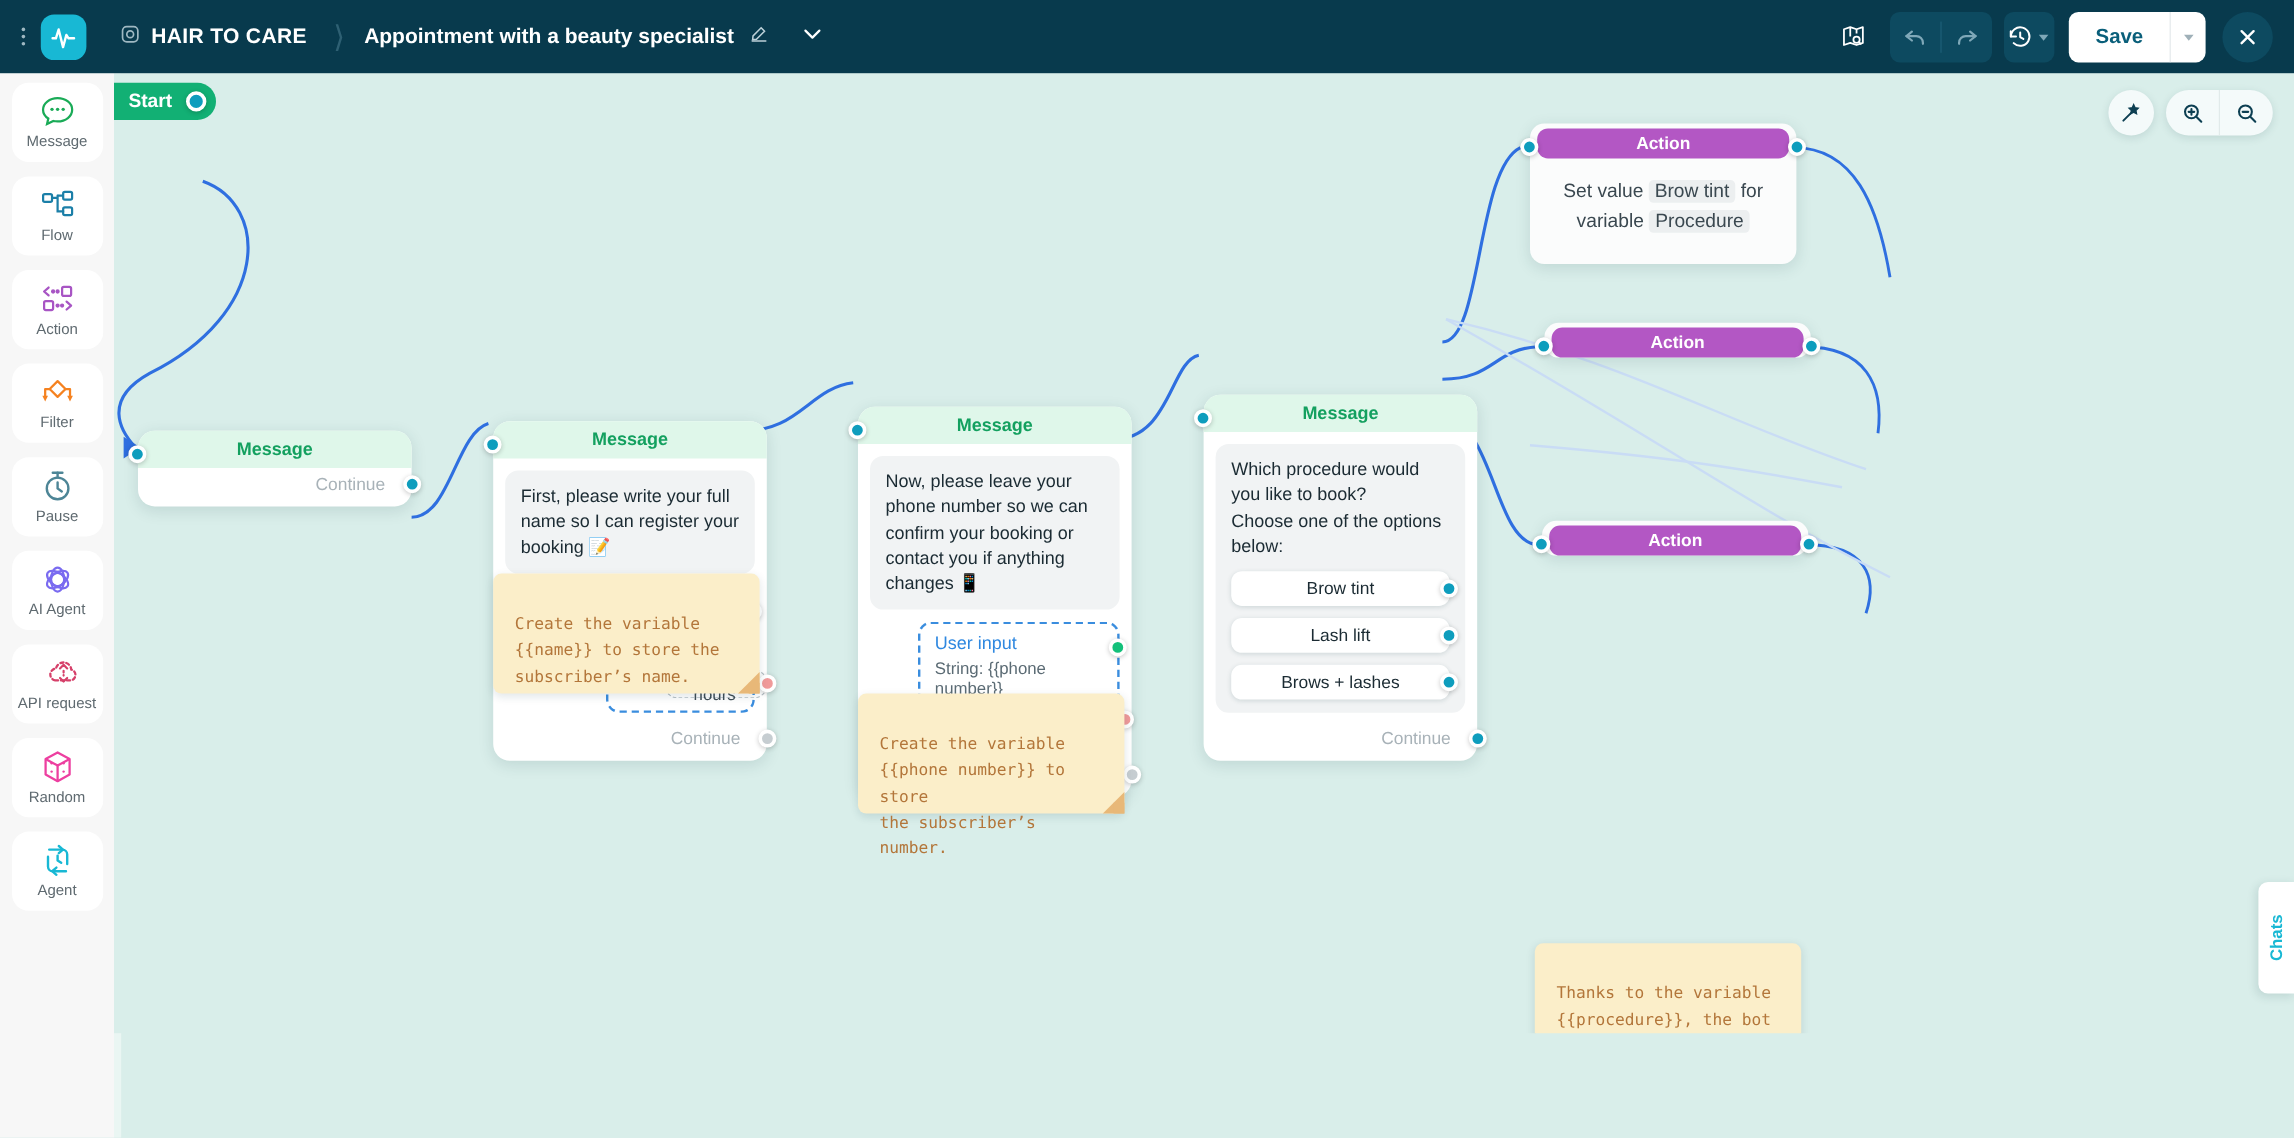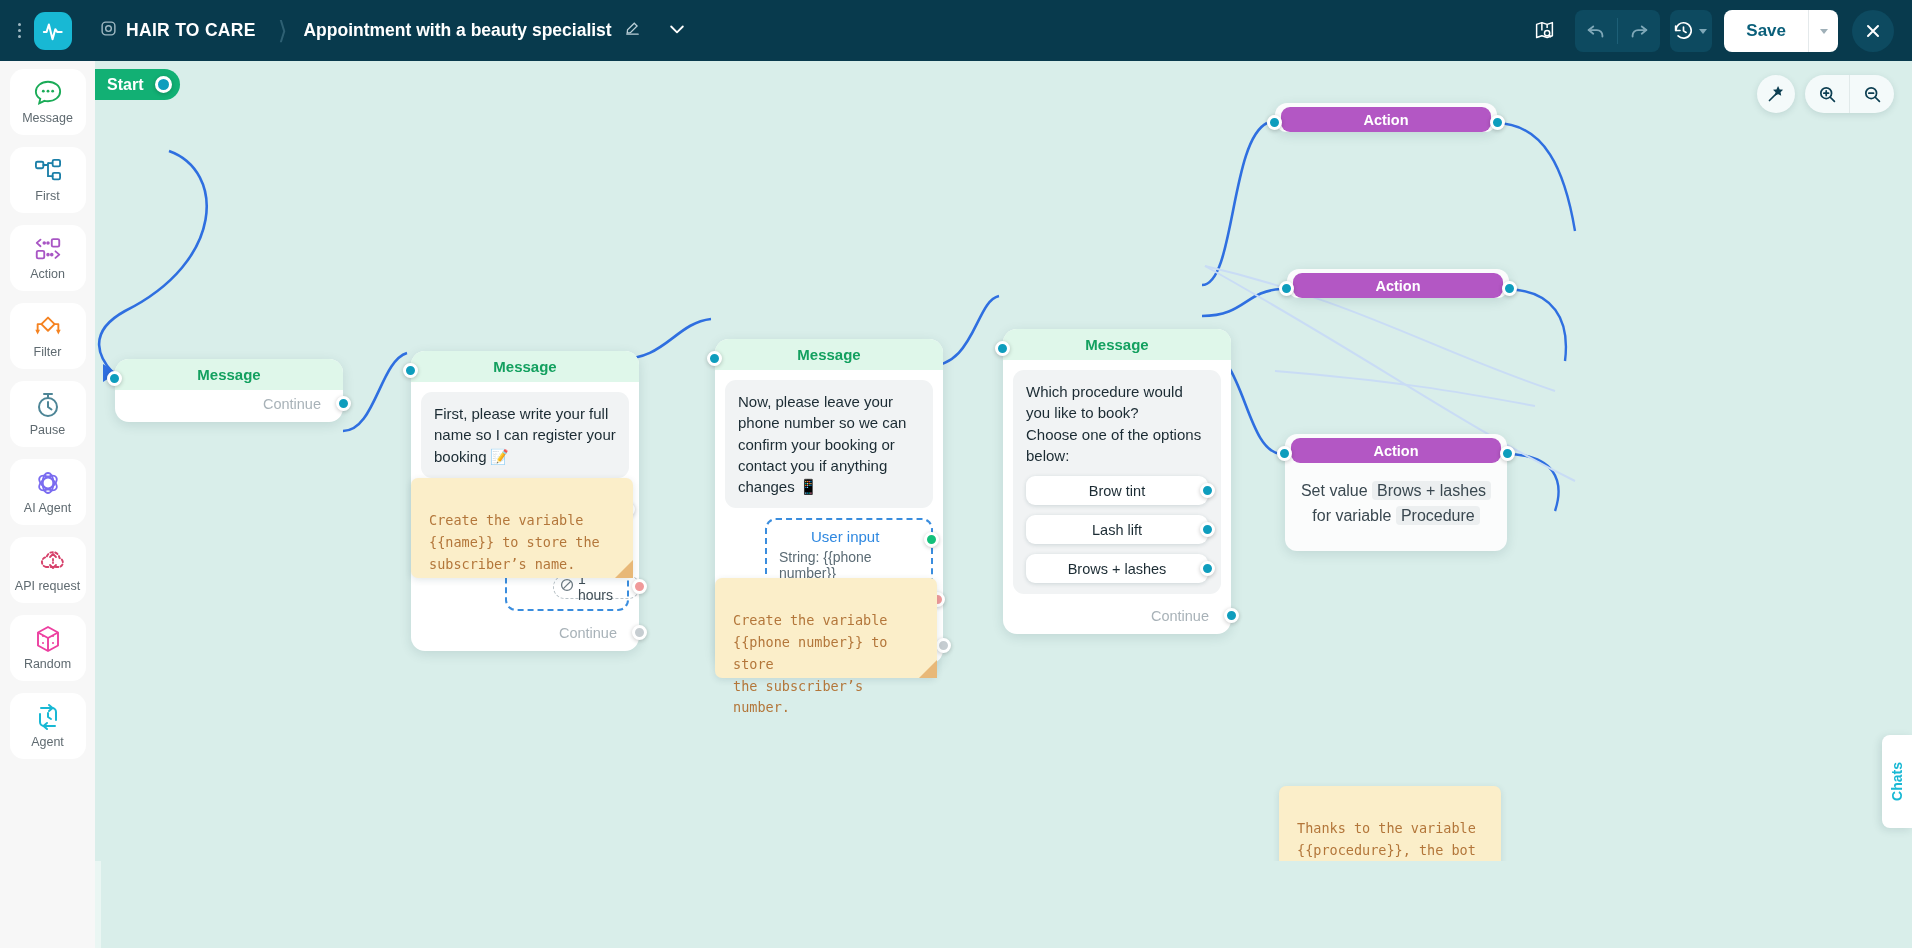--- a/index.html
+++ b/index.html
@@ -138,21 +138,21 @@
   }
   .port.green { background: #13c07a; }
   .port.pink  { background: #f09a9a; }
   .port.grey  { background: #c6cdd1; }
 
   .userinput {
     margin-top: 10px; margin-left: 84px;
     border: 2px dashed #3a8dde; border-radius: 11px;
     padding: 8px 12px 10px 12px; position: relative;
   }
-  .ui-title { color: #2f88e0; font-size: 15px; margin-bottom: 4px; margin-left: 32px; }
+  .ui-title { color: #2f88e0; font-size: 15px; margin-bottom: 4px; }
   .ui-str { color: #5b6b74; font-size: 14px; }
   .ui-timer {
     margin-top: 7px; margin-left: 34px;
     border: 1px dashed #b9c2c7; border-radius: 14px;
     height: 24px; display: flex; align-items: center; gap: 4px;
     padding: 0 26px 0 6px; font-size: 14px; color: #3f4d55;
     position: relative; width: fit-content;
   }
   .continue {
     text-align: right; color: #a8b2b8; font-size: 14.5px;
@@ -343,21 +343,21 @@
   <div class="side-item">
     <span class="side-ico">
       <svg width="30" height="26" viewBox="0 0 32 28" fill="none" stroke="#1b7fa8" stroke-width="2">
         <rect x="3" y="4" width="8" height="7" rx="1.5"></rect>
         <rect x="21" y="2" width="8" height="7" rx="1.5"></rect>
         <rect x="21" y="16" width="8" height="7" rx="1.5"></rect>
         <path d="M11 7.5h5v-2M16 7.5v12h5" stroke-linecap="round"></path>
         <path d="M16 5.5h5"></path>
       </svg>
     </span>
-    <span class="side-label">First</span>
+    <span class="side-label">Flow</span>
   </div>
 
   <div class="side-item">
     <span class="side-ico">
       <svg width="30" height="26" viewBox="0 0 32 26" fill="none" stroke="#a855c4" stroke-width="2" stroke-linecap="round" stroke-linejoin="round">
         <polyline points="8,3 4,6.5 8,10"></polyline>
         <circle cx="12" cy="6.5" r=".9" fill="#a855c4"></circle>
           <circle cx="16" cy="6.5" r=".9" fill="#a855c4"></circle>
         <rect x="20" y="2.5" width="8" height="8" rx="1.5"></rect>
         <rect x="4" y="15" width="8" height="8" rx="1.5"></rect>
@@ -595,38 +595,38 @@
     <div class="continue">
       <span>Continue</span>
       <span class="port" style="right:-8px; top:6px;"></span>
     </div>
   </div>
 
   <div class="node act-node" style="left:1180px; top:42px; width:222px;">
     <div class="port" style="left:-8px; top:12px;"></div>
     <div class="port" style="right:-8px; top:12px;"></div>
     <div class="act-hd">Action</div>
+    <div class="act-body">
+      <span>Set value</span>
+      <span class="tok">Brow tint</span>
+      <span>for variable</span>
+      <span class="tok">Procedure</span>
+    </div>
   </div>
 
   <div class="node act-node" style="left:1192px; top:208px; width:222px;">
     <div class="port" style="left:-8px; top:12px;"></div>
     <div class="port" style="right:-8px; top:12px;"></div>
     <div class="act-hd">Action</div>
   </div>
 
   <div class="node act-node" style="left:1190px; top:373px; width:222px;">
     <div class="port" style="left:-8px; top:12px;"></div>
     <div class="port" style="right:-8px; top:12px;"></div>
     <div class="act-hd">Action</div>
-    <div class="act-body">
-      <span>Set value</span>
-      <span class="tok">Brows + lashes</span>
-      <span>for variable</span>
-      <span class="tok">Procedure</span>
-    </div>
   </div>
 
   <div class="note" style="left:316px; top:417px; width:222px; height:100px;">Create the variable
 {{name}} to store the
 subscriber’s name.</div>
 
   <div class="note" style="left:620px; top:417px; width:222px; height:100px;">Create the variable
 {{phone number}} to store
 the subscriber’s number.</div>
 

